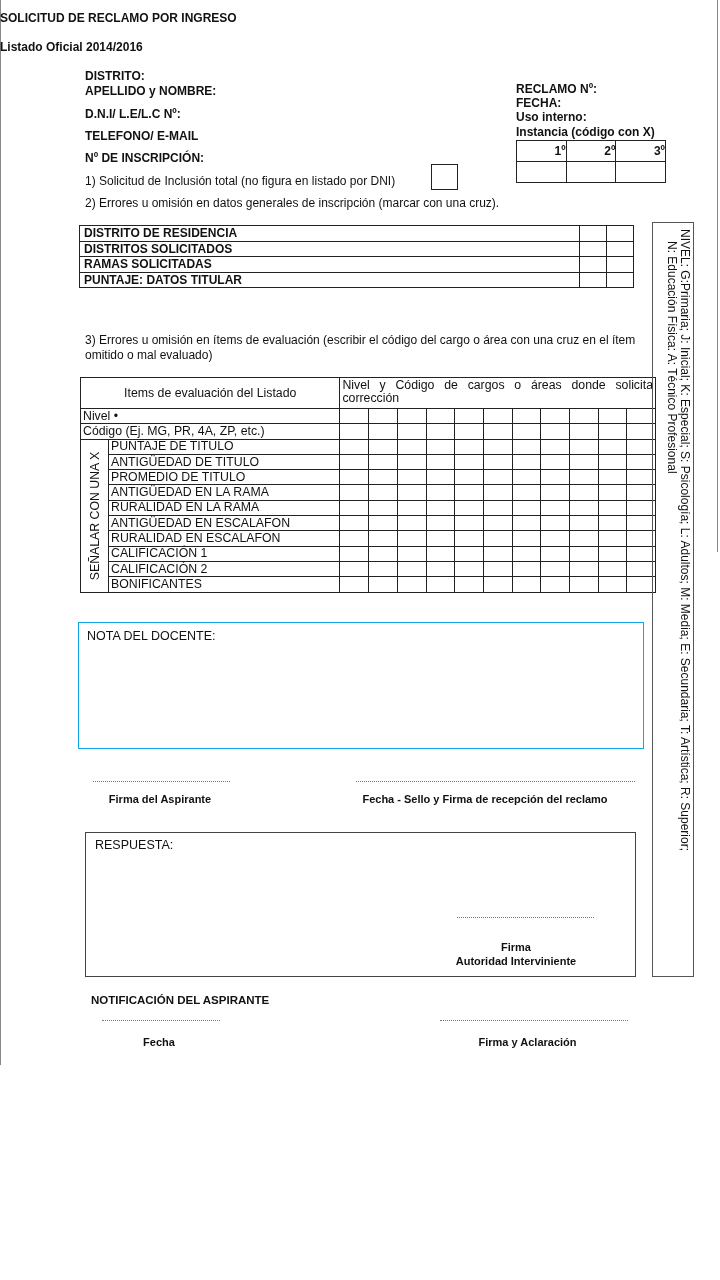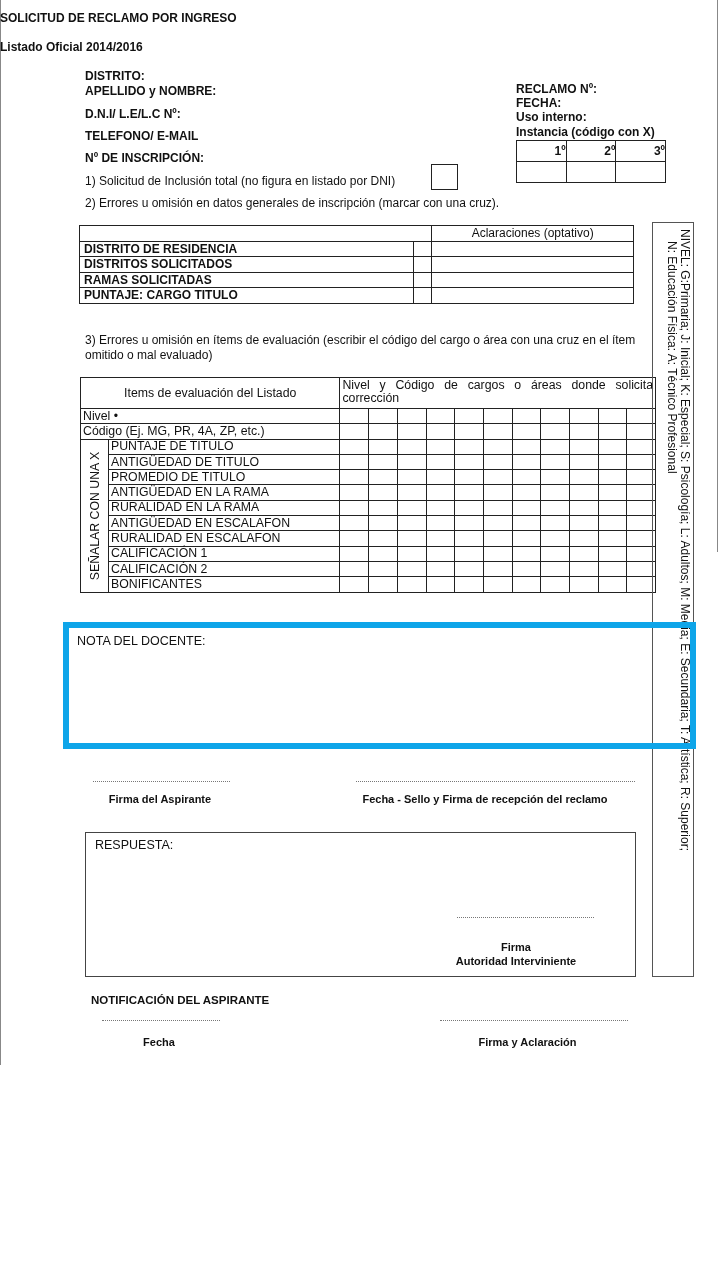--- a/index.html
+++ b/index.html
@@ -32,21 +32,21 @@
   .items td.grid { width: 28.7px; }
   .items td.hdr-left { text-align: center; height: 31px; }
   .items td.hdr-right { vertical-align: top; padding-top: 1px; text-align: justify; }
   .items td.vert { width: 28px; padding: 0; position: relative; }
   .vert-text { position: absolute; left: 50%; top: 50%; transform: translate(-50%, -50%) rotate(-90deg); white-space: nowrap; font-size: 12.3px; }
 
   .side-box { left: 652px; top: 222px; width: 42px; height: 755px; border: 1px solid #555; }
   .side-text { position: absolute; left: 4px; top: 6px; transform-origin: 0 0; transform: translate(34px, 0) rotate(90deg); white-space: nowrap; font-size: 12px; line-height: 13px; }
   .side-text .l2 { padding-left: 12px; }
 
-  .nota { left: 63px; top: 622px; width: 633px; height: 127px; border: 6px solid #0ea5e9; }
+  .nota { left: 78px; top: 622px; width: 566px; height: 127px; border: 1px solid #0ea5e9; }
   .box-label { position: absolute; left: 8px; top: 6px; font-size: 12.5px; }
 
   .dotline { position: absolute; border-top: 1px dotted #777; height: 0; }
   .sig { position: absolute; font-size: 11px; font-weight: bold; text-align: center; }
 
   .respuesta { left: 85px; top: 832px; width: 551px; height: 145px; border: 1px solid #444; }
 </style>
 </head>
 <body>
 
@@ -80,41 +80,37 @@
   </tr>
 </tbody>
   </table>
 
 <div class="abs body-text" style="left:85px; top:174px;">1) Solicitud de Inclusión total (no figura en listado por DNI)</div>
 <div class="abs checkbox"></div>
 <div class="abs body-text" style="left:85px; top:196px;">2) Errores u omisión en datos generales de inscripción (marcar con una cruz).</div>
 
 <table class="abs datos">
   <tbody>
-      <tr>
-    <td colspan="2" style="width:229px;"></td>
-    <td class="hd">Aclaraciones (optativo)</td>
-  </tr>
   <tr>
     <td class="lbl">DISTRITO DE RESIDENCIA</td>
     <td></td>
     <td></td>
   </tr>
   <tr>
     <td class="lbl">DISTRITOS SOLICITADOS</td>
     <td></td>
     <td></td>
   </tr>
   <tr>
     <td class="lbl">RAMAS SOLICITADAS</td>
     <td></td>
     <td></td>
   </tr>
   <tr>
-    <td class="lbl">PUNTAJE: CARGO TITULO</td>
+    <td class="lbl">PUNTAJE: DATOS TITULAR</td>
     <td></td>
     <td></td>
   </tr>
 </tbody>
   </table>
 
 <div class="abs body-text" style="left:85px; top:333px; width:555px; line-height:15px;">3) Errores u omisión en ítems de evaluación (escribir el código del cargo o área con una cruz en el ítem omitido o mal evaluado)</div>
 
 <table class="abs items">
   <tbody>

